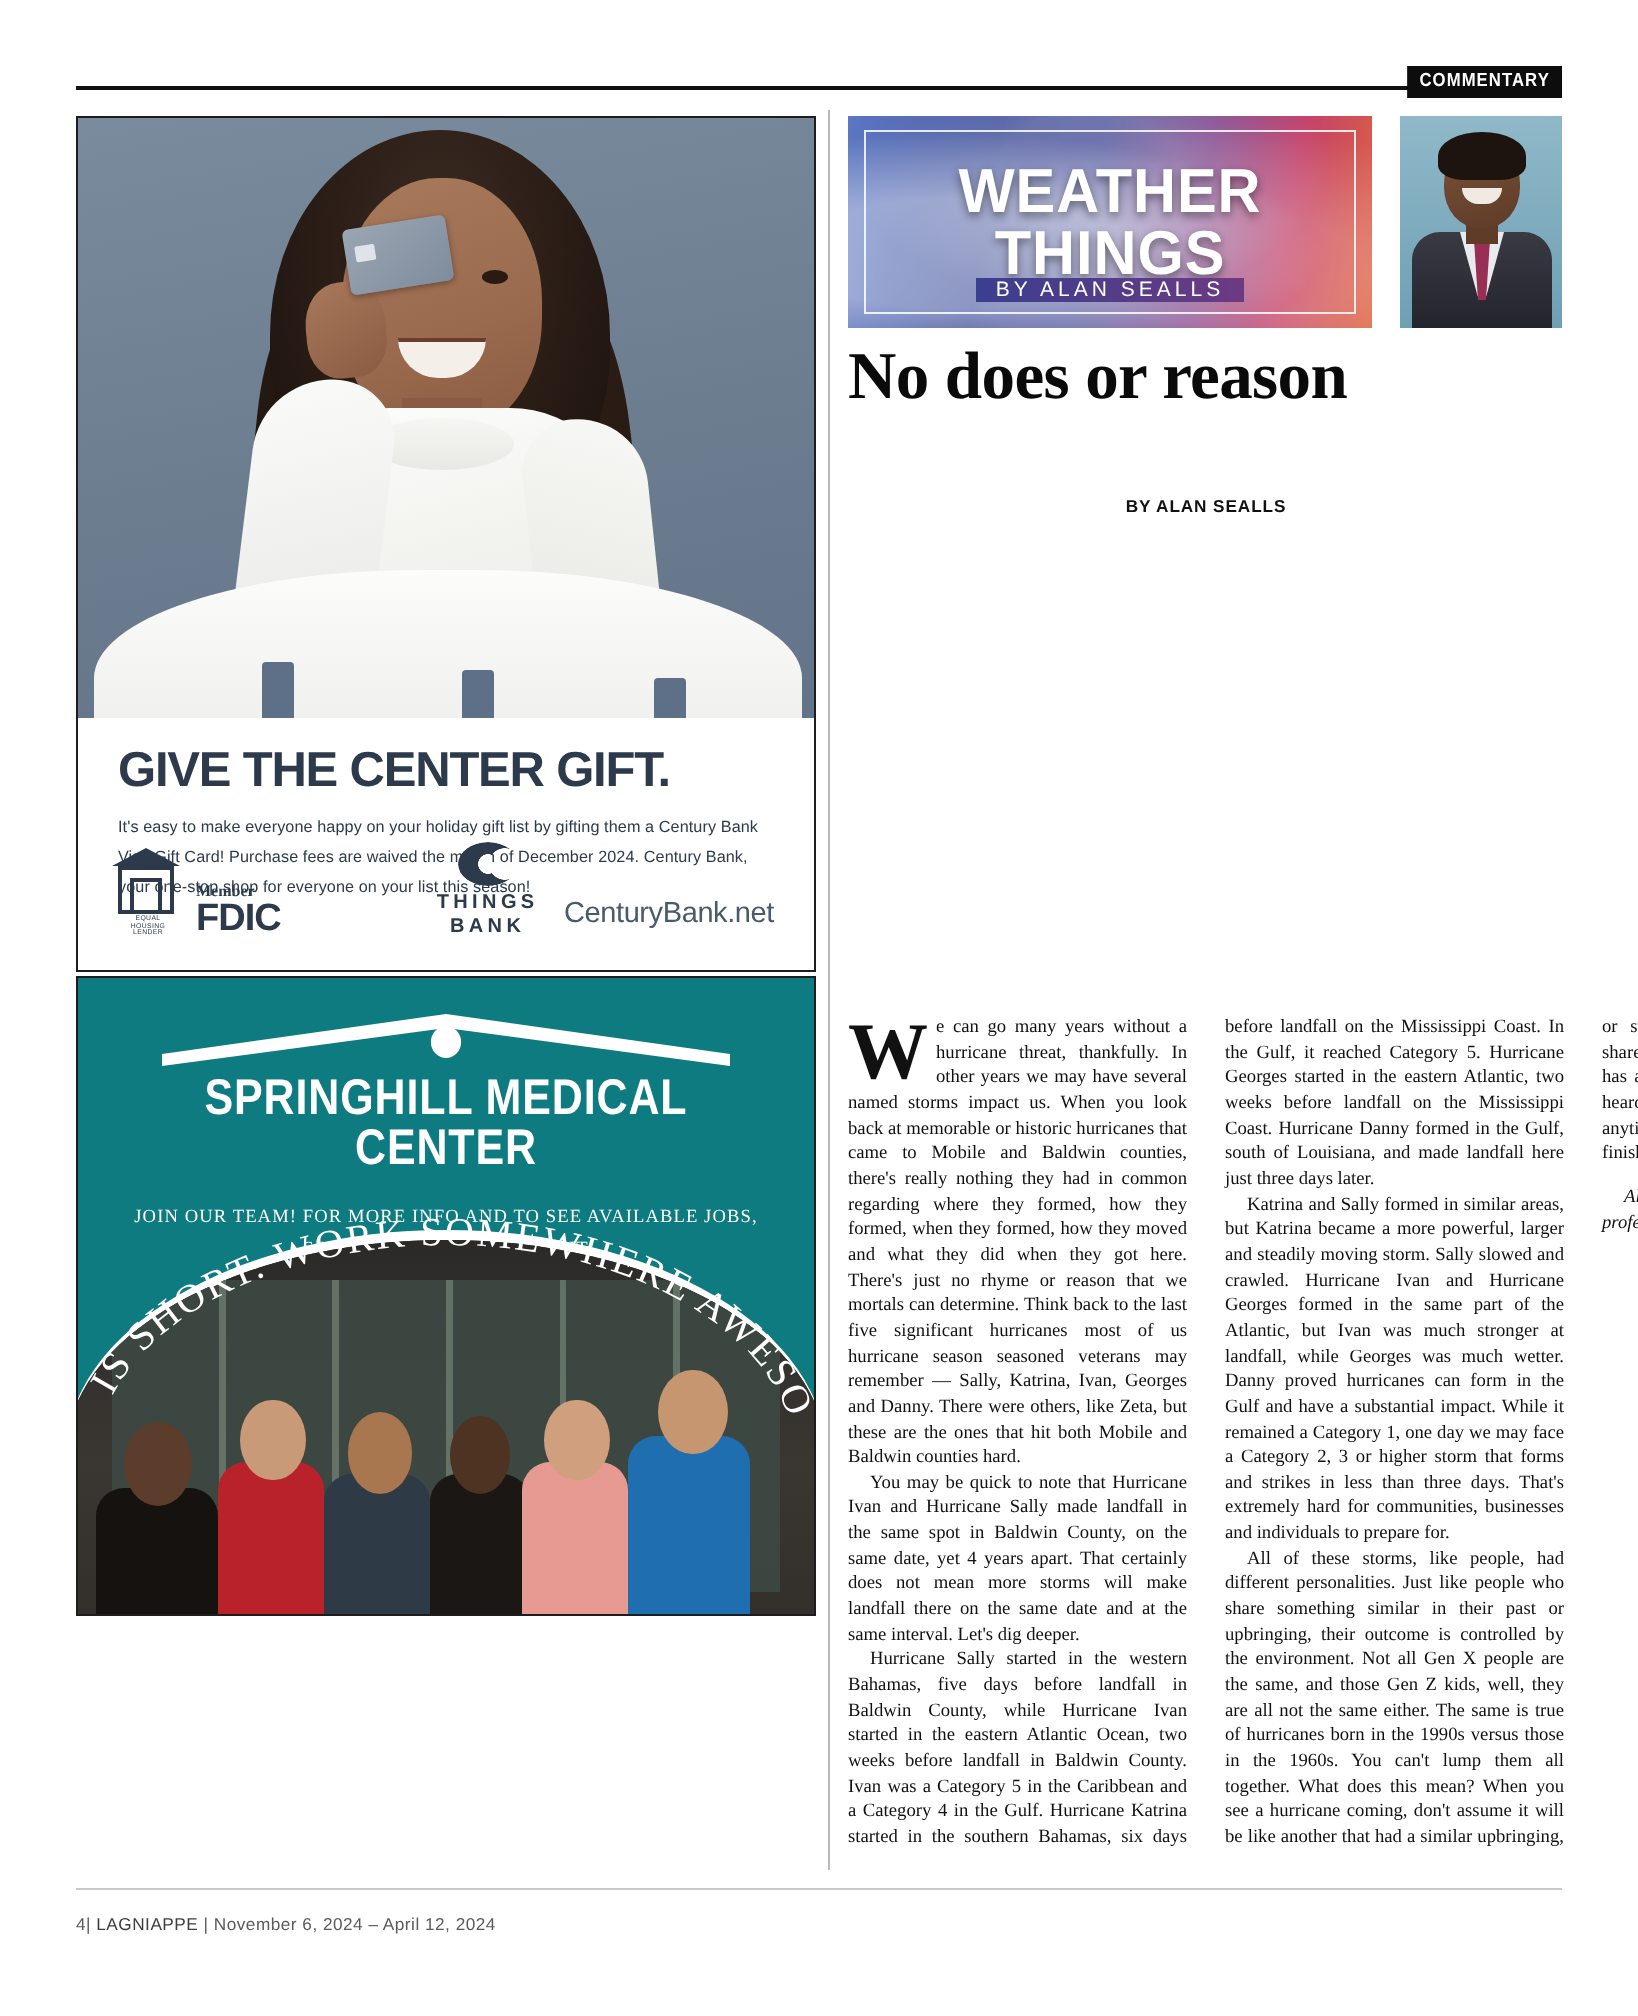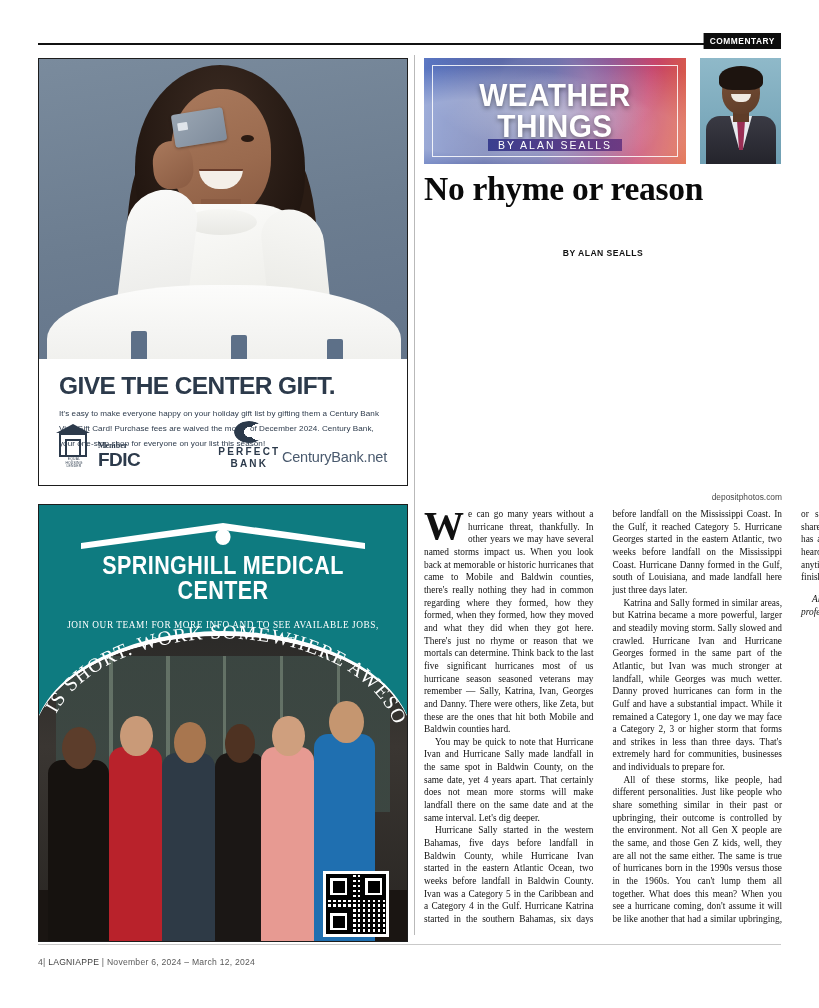--- a/index.html
+++ b/index.html
@@ -78,21 +78,21 @@
      -webkit-mask:radial-gradient(circle at 78% 50%, transparent 0 30%, #000 31%);
      mask:radial-gradient(circle at 78% 50%, transparent 0 30%, #000 31%);}
   .cent-t1{font-family:"Liberation Sans",sans-serif;font-weight:bold;font-size:10px;
      letter-spacing:2.2px;color:#2c3a4b;line-height:1.15;}
   .cent-t2{font-family:"Liberation Sans",sans-serif;font-weight:bold;font-size:10px;
      letter-spacing:2.2px;color:#2c3a4b;line-height:1.15;}
   .logo-url{margin-left:auto;font-family:"Liberation Sans",sans-serif;font-size:14.5px;
      color:#4a5a6e;letter-spacing:-.2px;padding-bottom:4px;}
 
   
-  .ad-springhill{position:absolute;left:38px;top:504px;width:370px;height:438px;
+  .ad-springhill{position:absolute;left:38px;top:488px;width:370px;height:320px;
      border:1px solid #1d1d1d;box-sizing:border-box;background:#0e7b80;overflow:hidden;}
   .sh-logo-wrap{padding:16px 20px 0 20px;text-align:center;}
   .sh-roof{position:relative;height:30px;margin:0 22px;}
   .sh-roof svg{display:block;width:100%;height:30px;}
   .sh-name{font-family:"Liberation Sans",sans-serif;font-weight:bold;color:#fff;
      font-size:25px;letter-spacing:.5px;line-height:1;transform:scaleX(.86);transform-origin:center;
      margin-top:2px;}
   .sh-cta{margin-top:14px;text-align:center;color:#fff;font-family:"Liberation Serif",serif;
      font-size:9.3px;letter-spacing:.55px;line-height:1.75;}
   .sh-arc{position:absolute;left:-6px;right:-6px;top:108px;height:330px;overflow:hidden;}
@@ -214,21 +214,21 @@
         <div class="eho-roof"></div>
         <div class="eho-box"></div>
         <div class="eho-cap">EQUAL HOUSING LENDER</div>
       </div>
       <div class="logo-fdic">
         <div class="fdic-member">Member</div>
         <div class="fdic-main">FDIC</div>
       </div>
       <div class="logo-century">
         <div class="cent-mark"></div>
-        <div class="cent-t1">PERFECT</div>
+        <div class="cent-t1">THINGS</div>
         <div class="cent-t2">BANK</div>
       </div>
       <div class="logo-url">CenturyBank.net</div>
     </div>
   </div>
 
   <div class="ad-springhill">
     <div class="sh-logo-wrap">
       <div class="sh-roof">
         <svg viewBox="0 0 300 30" preserveAspectRatio="none" aria-hidden="true">
@@ -299,36 +299,32 @@
     <div class="p-suit"></div>
     <div class="p-shirt"></div>
     <div class="p-tie"></div>
     <div class="p-neck"></div>
     <div class="p-head"></div>
     <div class="p-hair"></div>
     <div class="p-smile"></div>
   </div>
 
   <div class="headline">
-    <div>No rhyme or reason</div>
+    <div>No does or reason</div>
   </div>
   <div class="byline">BY ALAN SEALLS</div>
 
-  <div class="photo-wrap">
-
-    <div class="sp-credit">depositphotos.com</div>
-  </div>
 
   <div class="article">
     <p class="first"><span class="dropcap">W</span><span>e can go many years without a hurricane threat, thankfully. In other years we may have several named storms impact us. When you look back at memorable or historic hurricanes that came to Mobile and Baldwin counties, there's really nothing they had in common regarding where they formed, how they formed, when they formed, how they moved and what they did when they got here. There's just no rhyme or reason that we mortals can determine. Think back to the last five significant hurricanes most of us hurricane season seasoned veterans may remember — Sally, Katrina, Ivan, Georges and Danny. There were others, like Zeta, but these are the ones that hit both Mobile and Baldwin counties hard.</span></p>
     <p><span>You may be quick to note that Hurricane Ivan and Hurricane Sally made landfall in the same spot in Baldwin County, on the same date, yet 4 years apart. That certainly does not mean more storms will make landfall there on the same date and at the same interval. Let's dig deeper.</span></p>
     <p><span>Hurricane Sally started in the western Bahamas, five days before landfall in Baldwin County, while Hurricane Ivan started in the eastern Atlantic Ocean, two weeks before landfall in Baldwin County. Ivan was a Category 5 in the Caribbean and a Category 4 in the Gulf. Hurricane Katrina started in the southern Bahamas, six days before landfall on the Mississippi Coast. In the Gulf, it reached Category 5. Hurricane Georges started in the eastern Atlantic, two weeks before landfall on the Mississippi Coast. Hurricane Danny formed in the Gulf, south of Louisiana, and made landfall here just three days later.</span></p>
     <p><span>Katrina and Sally formed in similar areas, but Katrina became a more powerful, larger and steadily moving storm. Sally slowed and crawled. Hurricane Ivan and Hurricane Georges formed in the same part of the Atlantic, but Ivan was much stronger at landfall, while Georges was much wetter. Danny proved hurricanes can form in the Gulf and have a substantial impact. While it remained a Category 1, one day we may face a Category 2, 3 or higher storm that forms and strikes in less than three days. That's extremely hard for communities, businesses and individuals to prepare for.</span></p>
     <p><span>All of these storms, like people, had different personalities. Just like people who share something similar in their past or upbringing, their outcome is controlled by the environment. Not all Gen X people are the same, and those Gen Z kids, well, they are all not the same either. The same is true of hurricanes born in the 1990s versus those in the 1960s. You can't lump them all together. What does this mean? When you see a hurricane coming, don't assume it will be like another that had a similar upbringing, or started in a certain neighborhood, or shares a birthdate with another storm, or just has a name that sounds like a name you've heard before. Be ready for anything, anytime, with no rhyme or reason, until we finish hurricane season!</span></p>
     <p class="signoff">Alan Sealls is an adjunct meteorology professor at the University of South Alabama</p>
   </div>
 
   <div class="footer-rule"></div>
   <div class="footer-left">
-    <span>4</span><span>|&nbsp;</span><b>LAGNIAPPE</b><span>&nbsp;|&nbsp;</span><span>November 6, 2024 – March 12, 2024</span>
+    <span>4</span><span>|&nbsp;</span><b>LAGNIAPPE</b><span>&nbsp;|&nbsp;</span><span>November 6, 2024 – April 12, 2024</span>
   </div>
 
 </div>
 
 </body></html>

